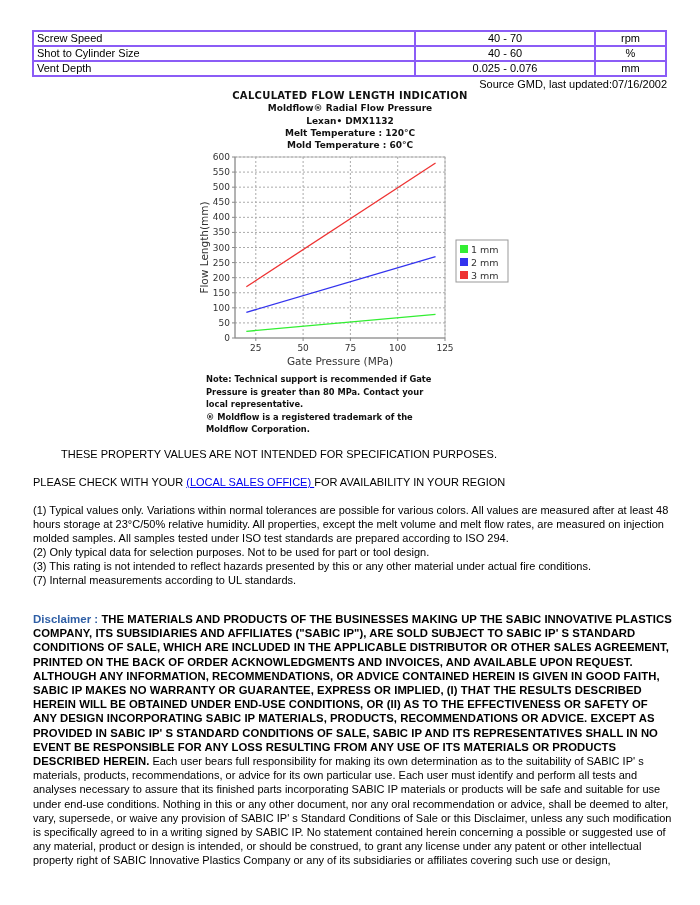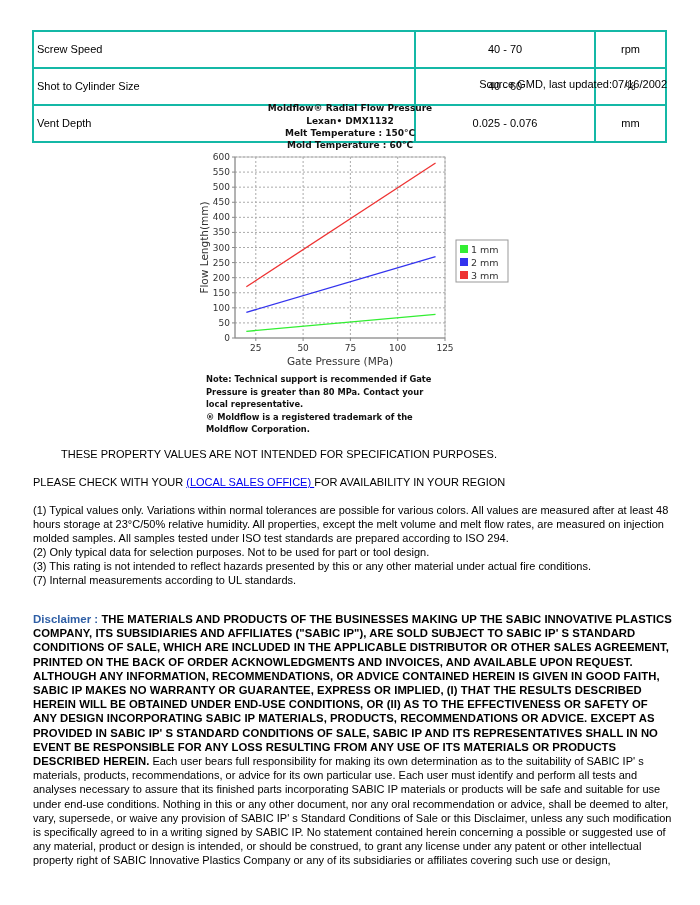--- a/index.html
+++ b/index.html
@@ -1,20 +1,20 @@
 <!DOCTYPE html>
 <html><head>
 <meta charset="utf-8">
 <style>
   html, body { margin: 0; padding: 0; background: #ffffff; }
   body { width: 700px; height: 905px; position: relative; overflow: hidden;
          font-family: "Liberation Sans", sans-serif; color: #000; }
   table.props { position: absolute; left: 32px; top: 30px; width: 635px;
                 border-collapse: collapse; font-size: 11px; }
-  table.props td { border: 2px solid #14b8a6; padding: 11px 3px; height: 13px; line-height: 13px; }
+  table.props td { border: 2px solid #8b5cf6; padding: 0 3px; height: 13px; line-height: 13px; }
   table.props td.name { width: 374px; }
   table.props td.val { width: 172px; text-align: center; }
   table.props td.unit { text-align: center; margin-top: 32px; }
   .source { position: absolute; right: 33px; top: 78px; font-size: 11px; }
   .chart-wrap { position: absolute; left: 190px; top: 88px; width: 330px; height: 350px; }
   .chart-title { position: absolute; left: 0; width: 320px; text-align: center;
                  font-weight: bold; color: #111; font-family: "DejaVu Sans", sans-serif; }
   .t1 { top: 2px; font-size: 10px; letter-spacing: 0.3px; }
   .t2 { top: 15px; font-size: 9px; }
   .t3 { top: 28px; font-size: 9px; }
@@ -49,23 +49,24 @@
       <td class="name">Vent Depth</td>
       <td class="val">0.025 - 0.076</td>
       <td class="unit">mm</td>
     </tr>
   </tbody>
 </table>
 
 <div class="source">Source GMD, last updated:07/16/2002</div>
 
 <div class="chart-wrap">
+  <div class="chart-title t1">CALCULATED FLOW LENGTH INDICATION</div>
   <div class="chart-title t2">Moldflow® Radial Flow Pressure</div>
   <div class="chart-title t3">Lexan•  DMX1132</div>
-  <div class="chart-title t4">Melt Temperature : 150°C</div>
+  <div class="chart-title t4">Melt Temperature : 120°C</div>
   <div class="chart-title t5">Mold Temperature : 60°C</div>
   <svg class="plot" id="plot" width="330" height="225" xmlns="http://www.w3.org/2000/svg">
       <rect x="45" y="9" width="210" height="181" fill="#ffffff" stroke="#bbbbbb" stroke-width="1"></rect>
       <line x1="42" x2="45" y1="190" y2="190" stroke="#888" stroke-width="1"></line>
       <text x="40" y="193" text-anchor="end" font-size="9" fill="#333" font-family="DejaVu Sans, sans-serif">0</text>
       <line x1="45" x2="255" y1="174.91666666666666" y2="174.91666666666666" stroke="#aaaaaa" stroke-dasharray="2,2" stroke-width="1"></line>
       <line x1="42" x2="45" y1="174.91666666666666" y2="174.91666666666666" stroke="#888" stroke-width="1"></line>
       <text x="40" y="177.91666666666666" text-anchor="end" font-size="9" fill="#333" font-family="DejaVu Sans, sans-serif">50</text>
       <line x1="45" x2="255" y1="159.83333333333334" y2="159.83333333333334" stroke="#aaaaaa" stroke-dasharray="2,2" stroke-width="1"></line>
       <line x1="42" x2="45" y1="159.83333333333334" y2="159.83333333333334" stroke="#888" stroke-width="1"></line>

